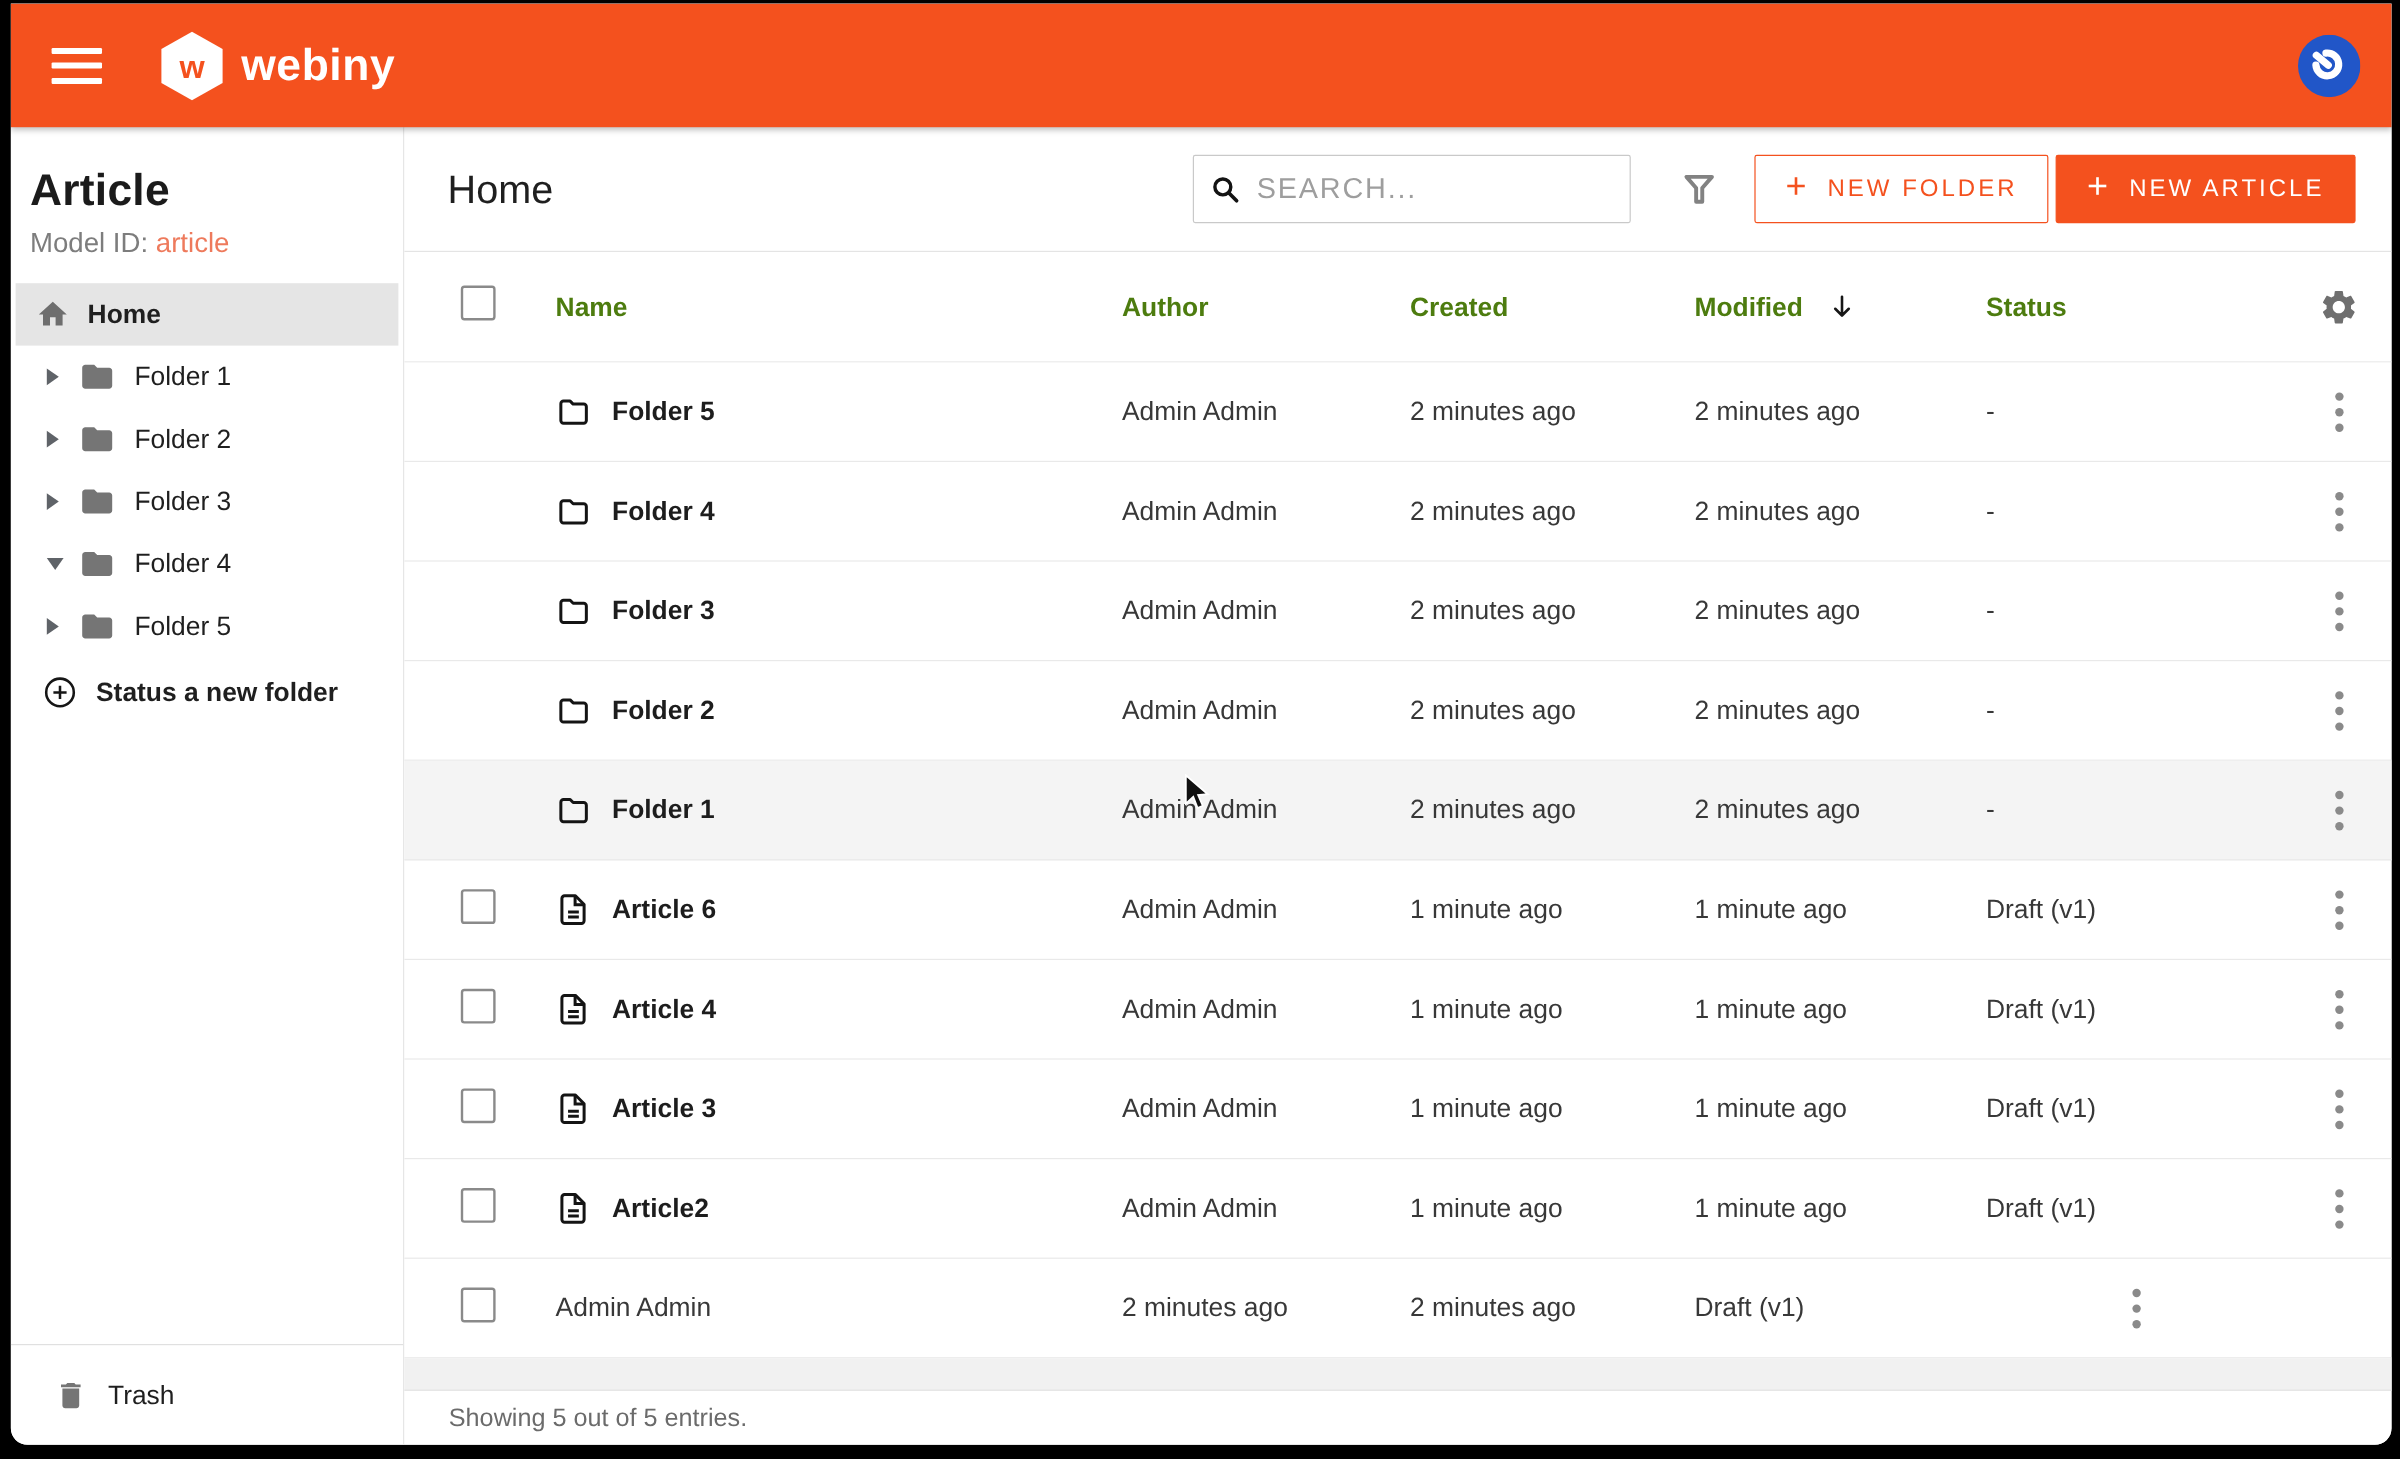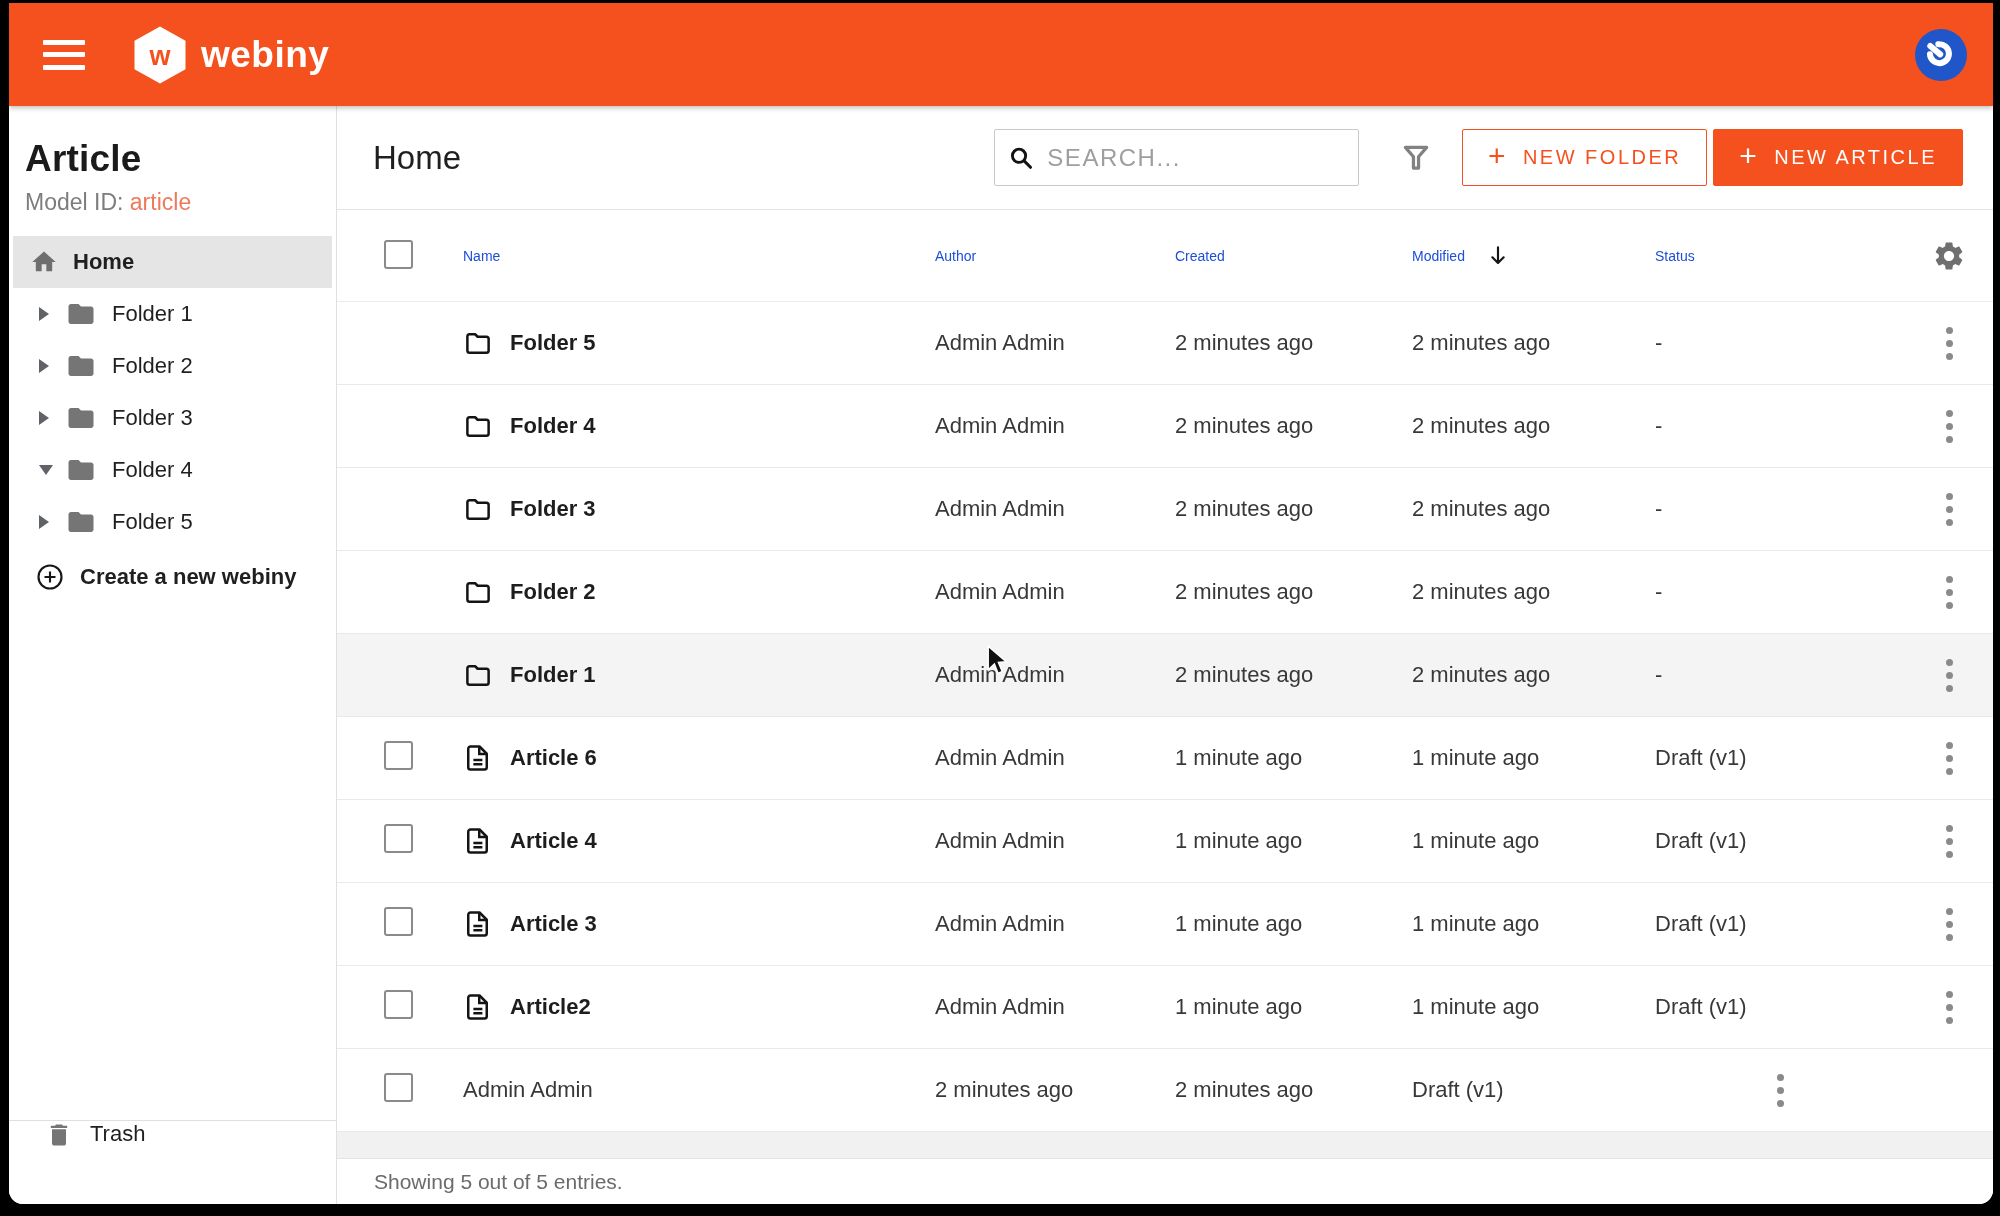--- a/index.html
+++ b/index.html
@@ -42,36 +42,36 @@
   .tree{padding:6px 4px 0 4px;}
   .tree-item{display:flex;align-items:center;font-size:22px;color:#1f1f1f;cursor:pointer;}
   .home-item{height:52px;background:#e5e5e5;padding:0 12px 0 17px;gap:15px;font-weight:700;}
   .folder-item{height:52px;padding-left:26px;font-weight:400;}
   .caret{width:27px;display:flex;align-items:center;flex:0 0 27px;}
   .caret-right{width:0;height:0;border-left:10px solid #5f6368;border-top:7px solid transparent;border-bottom:7px solid transparent;}
   .caret-down{width:0;height:0;border-top:10px solid #5f6368;border-left:7px solid transparent;border-right:7px solid transparent;}
   .folder-item .label{margin-left:16px;}
   .create-item{height:58px;padding-left:22px;gap:15px;font-weight:700;font-size:22px;}
   .sidebar-spacer{flex:1;}
-  .sidebar-trash{border-top:1px solid #e0e0e0;height:84px;display:flex;align-items:flex-start;padding-left:36px;gap:17px;font-size:22px;font-weight:500;color:#1f1f1f;cursor:pointer;}
+  .sidebar-trash{border-top:1px solid #e0e0e0;height:84px;display:flex;align-items:center;padding-left:36px;gap:17px;font-size:22px;font-weight:500;color:#1f1f1f;cursor:pointer;}
   
   .main{flex:1;display:flex;flex-direction:column;min-width:0;background:#fff;}
   .content-header{height:104px;flex:0 0 104px;border-bottom:1px solid #e4e4e4;display:flex;align-items:center;padding:0 30px 0 36px;}
   .page-title{font-size:33px;font-weight:500;color:#1f1f1f;}
   .search-box{margin-left:auto;width:365px;height:57px;border:1px solid #c9c9c9;border-radius:2px;display:flex;align-items:center;padding:0 13px;gap:13px;background:#fff;}
   .search-box input{border:none;outline:none;font-size:24px;letter-spacing:1.5px;color:#444;width:100%;font-family:"Liberation Sans",sans-serif;}
   .search-box input::placeholder{color:#9e9e9e;}
   .filter-btn{margin:0 29px 0 40px;display:flex;align-items:center;cursor:pointer;}
   .btn{height:57px;border-radius:2px;font-size:20px;letter-spacing:2.5px;display:flex;align-items:center;gap:15px;padding:0 25px;font-weight:500;cursor:pointer;font-family:"Liberation Sans",sans-serif;white-space:nowrap;}
   .btn .plus{font-size:30px;font-weight:400;line-height:1;margin-top:-3px;}
   .btn-outline{border:1px solid var(--accent);color:var(--accent);background:#fff;margin-right:6px;}
   .btn-solid{border:1px solid var(--accent);background:var(--accent);color:#fff;}
   
   .grid-cols{display:grid;grid-template-columns:126px 472px 240px 237px 243px 250px 1fr;align-items:center;}
-  .table-header{height:92px;flex:0 0 92px;border-bottom:1px solid #ececec;font-weight:400;font-size:14px;color:#1d4ed8;}
+  .table-header{height:92px;flex:0 0 92px;border-bottom:1px solid #ececec;font-weight:700;font-size:22px;color:#4d7c0f;}
   .th-check{padding-left:47px;}
   .checkbox{width:29px;height:29px;border:2px solid #8a8a8a;border-radius:3px;background:#fff;display:inline-block;cursor:pointer;}
   .th-sort{display:flex;align-items:center;gap:20px;}
   .th-actions{display:flex;justify-content:center;}
   .row{height:83px;border-bottom:1px solid #e9e9e9;font-size:22px;color:#383838;cursor:pointer;}
   .row.hovered{background:#f4f4f4;}
   .cell-check{padding-left:47px;}
   .cell-name{display:flex;align-items:center;}
   .cell-name .name{margin-left:17px;font-weight:700;color:#1d1d1d;}
   .cell-actions{display:flex;justify-content:center;}
@@ -179,21 +179,21 @@
             <path d="M10 4H4c-1.1 0-2 .9-2 2v12c0 1.1.9 2 2 2h16c1.1 0 2-.9 2-2V8c0-1.1-.9-2-2-2h-8l-2-2z" fill="#757575"></path>
           </svg>
           <span class="label">Folder 5</span>
         </div>
 
         <div class="tree-item create-item">
           <svg width="30" height="30" viewBox="0 0 24 24">
             <circle cx="12" cy="12" r="9.2" fill="none" stroke="#161616" stroke-width="1.7"></circle>
             <path d="M12 7.6v8.8M7.6 12h8.8" stroke="#161616" stroke-width="1.7"></path>
           </svg>
-          <span>Create a new webiny</span>
+          <span>Status a new folder</span>
         </div>
       </nav>
 
       <div class="sidebar-spacer"></div>
 
       <div class="sidebar-trash">
         <svg width="28" height="28" viewBox="0 0 24 24">
           <path d="M6 19c0 1.1.9 2 2 2h8c1.1 0 2-.9 2-2V7H6v12zM19 4h-3.5l-1-1h-5l-1 1H5v2h14V4z" fill="#757575"></path>
         </svg>
         <span>Trash</span>

